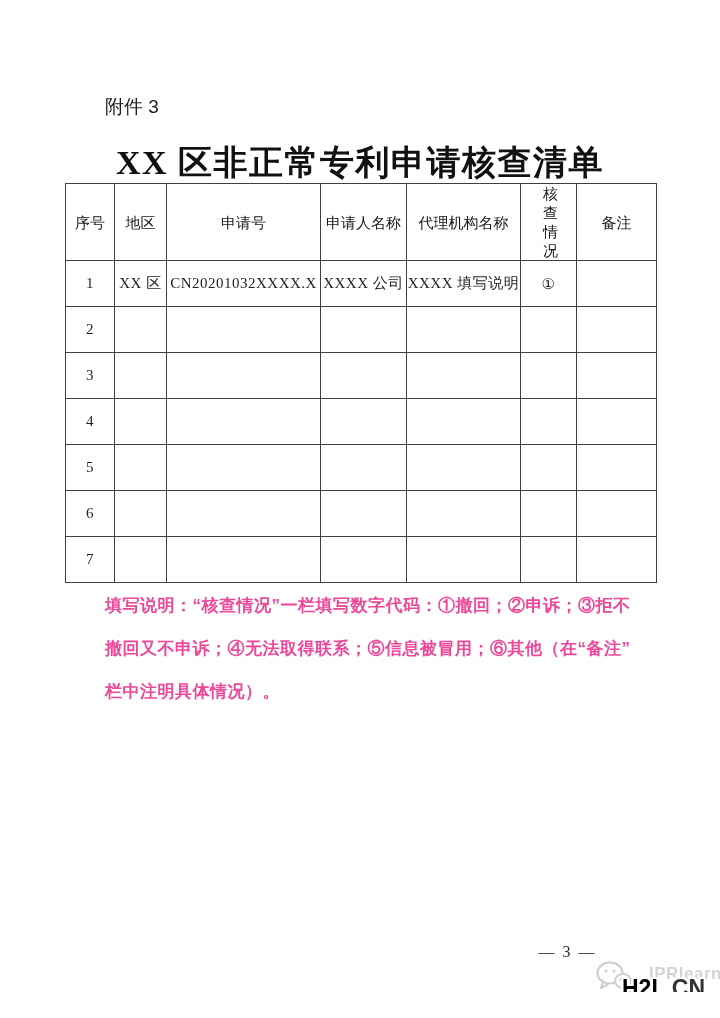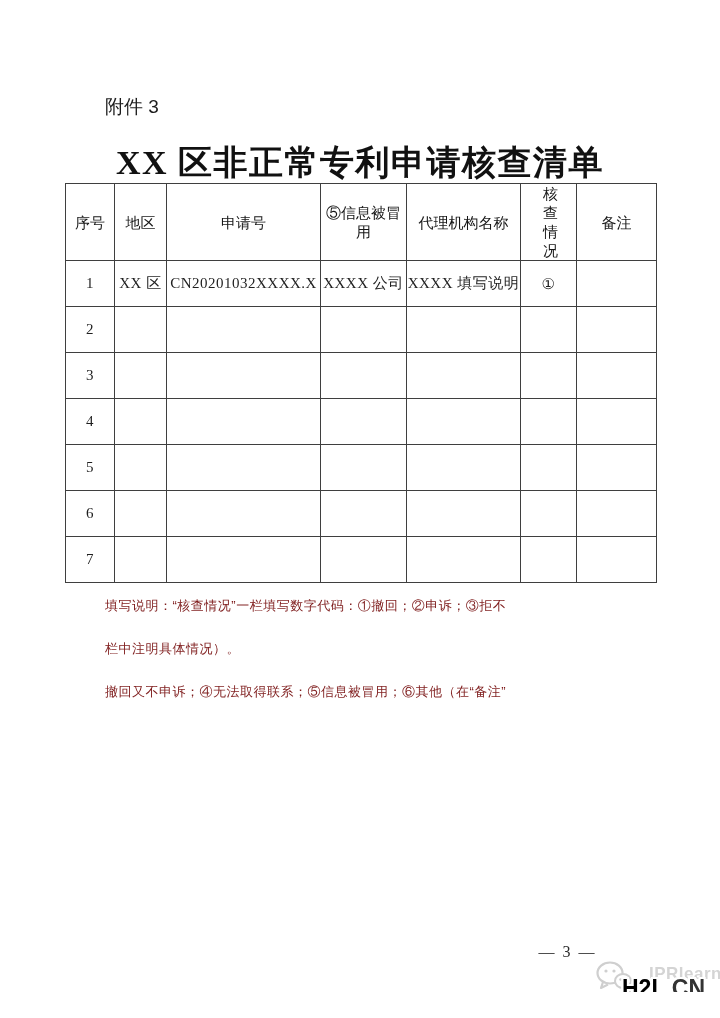--- a/index.html
+++ b/index.html
@@ -70,24 +70,25 @@
   .col-appl   { width: 86px; }
   .col-agency { width: 114px; }
   .col-check  { width: 56px; }
   .col-note   { width: 80px; }
   .footnote {
     position: absolute;
     left: 105px;
     top: 584px;
     width: 560px;
     font-family: "Liberation Sans", sans-serif;
-    font-size: 13px;
+    font-size: 17px;
     line-height: 43px;
-    color: #7f1d1d;
+    color: #ec4899;
     letter-spacing: 0.5px;
+    font-weight: bold;
   }
   .footnote .fn-line { white-space: nowrap; }
   .page-number {
     position: absolute;
     left: 505px;
     top: 943px;
     width: 125px;
     text-align: center;
     font-family: "Liberation Serif", serif;
     font-size: 16px;
@@ -152,21 +153,21 @@
       <col class="col-appl">
         <col class="col-agency">
         <col class="col-check">
         <col class="col-note">
     </colgroup>
     <thead>
       <tr>
         <th>序号</th>
         <th>地区</th>
         <th>申请号</th>
-        <th>⑤信息被冒用</th>
+        <th>申请人名称</th>
         <th>代理机构名称</th>
         <th class="th-wrap">核查情况</th>
         <th>备注</th>
       </tr>
     </thead>
     <tbody>
       <tr>
         <td>1</td>
         <td>XX 区</td>
         <td>CN20201032XXXX.X</td>
@@ -227,22 +228,22 @@
         <td></td>
         <td></td>
         <td></td>
         <td></td>
       </tr>
     </tbody>
   </table>
 
   <div class="footnote">
     <div class="fn-line">填写说明：“核查情况”一栏填写数字代码：①撤回；②申诉；③拒不</div>
+    <div class="fn-line">撤回又不申诉；④无法取得联系；⑤信息被冒用；⑥其他（在“备注”</div>
     <div class="fn-line">栏中注明具体情况）。</div>
-    <div class="fn-line">撤回又不申诉；④无法取得联系；⑤信息被冒用；⑥其他（在“备注”</div>
   </div>
 
   <div class="page-number">— 3 —</div>
 
   <div class="watermark">
     <svg class="wm-icon" viewBox="0 0 36 34" xmlns="http://www.w3.org/2000/svg">
       <ellipse cx="14" cy="13" rx="12.5" ry="10.5" fill="none" stroke="#cfcfcf" stroke-width="2.2"></ellipse>
       <path d="M7 22 L5 28 L12 24.5" fill="none" stroke="#cfcfcf" stroke-width="2.2" stroke-linejoin="round"></path>
       <circle cx="10" cy="11" r="1.6" fill="#cfcfcf"></circle>
       <circle cx="18" cy="11" r="1.6" fill="#cfcfcf"></circle>

